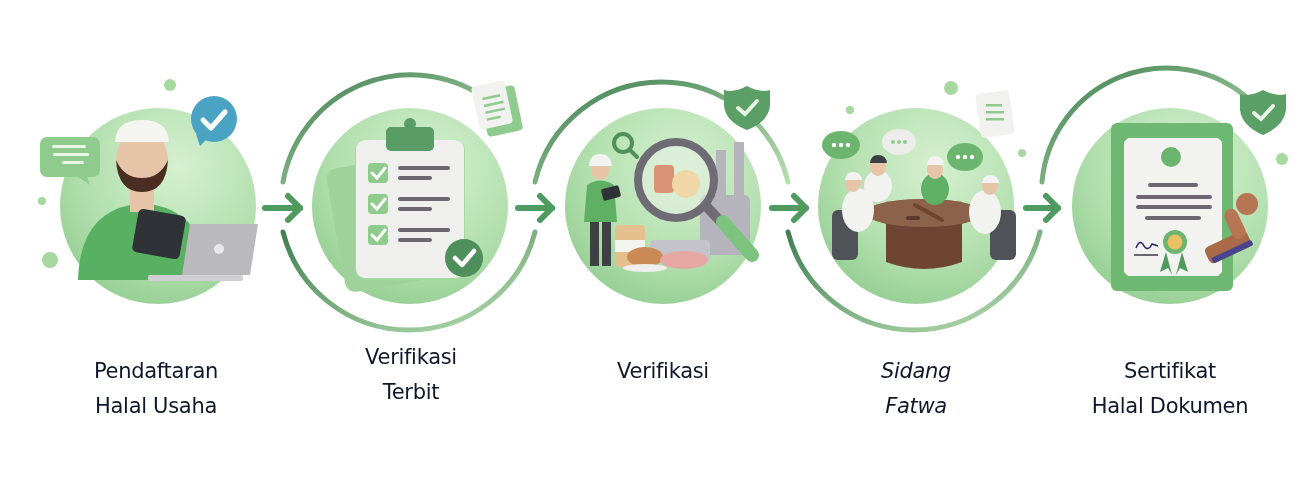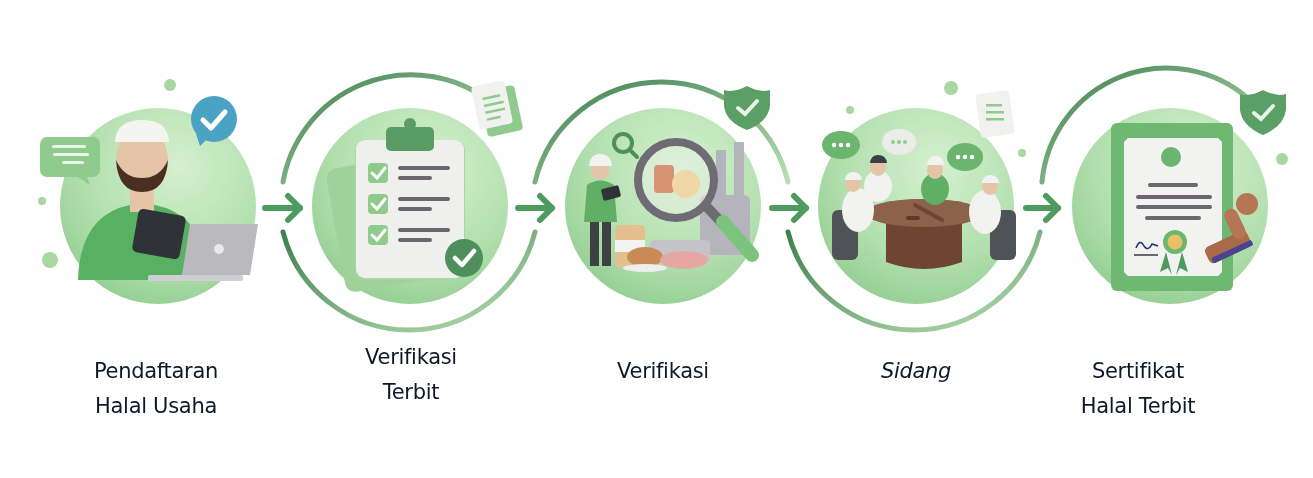--- a/index.html
+++ b/index.html
@@ -257,18 +257,19 @@
 </div>
 <div class="label" style="left:291px; top:340px;">
   <span>Verifikasi</span>
   <span>Terbit</span>
 </div>
 <div class="label" style="left:543px; top:354px;">
   <span>Verifikasi</span>
 </div>
 <div class="label" style="left:796px; top:354px;font-style:italic;">
   <span>Sidang</span>
-</div>
-<div class="label" style="left:1018px; top:354px;">
+  <span>Fatwa</span>
+</div>
+<div class="label" style="left:1050px; top:354px;">
   <span>Sertifikat</span>
-  <span>Halal Terbit</span>
+  <span>Halal Dokumen</span>
 </div>
 </div>
 
 </body></html>

